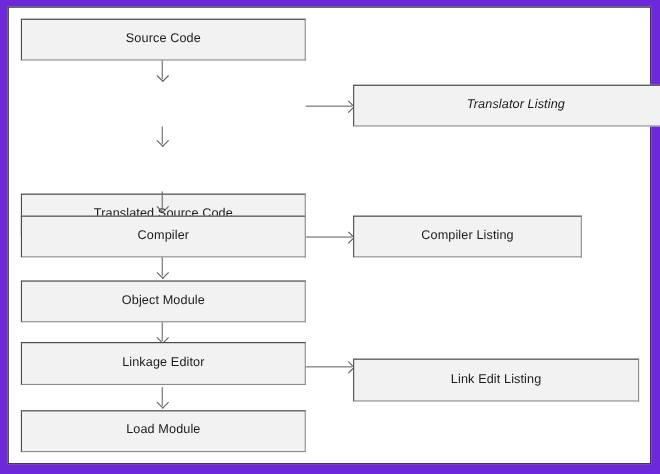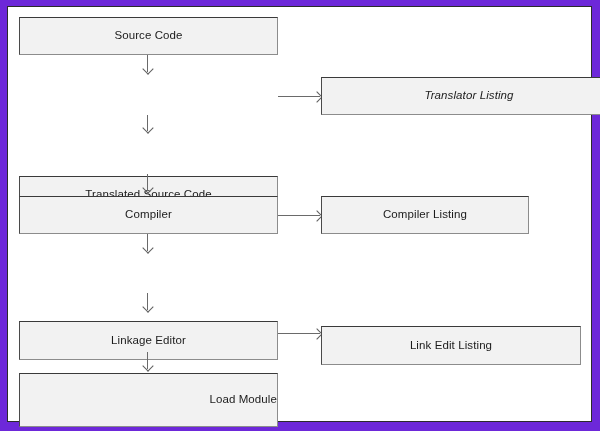--- a/index.html
+++ b/index.html
@@ -110,30 +110,33 @@
   </div>
 
   <div class="v-arrow" style="left:147px; top:174px; height:17px;"></div>
 
   <div class="box" style="left:19px; top:196px; width:259px; height:38px;">
     <span class="box-label">Compiler</span>
   </div>
 
   <div class="v-arrow" style="left:147px; top:234px; height:17px;"></div>
 
+  <div class="box" style="left:19px; top:255px; width:259px; height:38px;">
+    <span class="box-label">Object Module</span>
+  </div>
 
   <div class="v-arrow" style="left:147px; top:293px; height:17px;"></div>
 
-  <div class="box" style="left:19px; top:321px; width:259px; height:39px;">
+  <div class="box" style="left:19px; top:311px; width:259px; height:39px;">
     <span class="box-label">Linkage Editor</span>
   </div>
 
   <div class="v-arrow" style="left:147px; top:352px; height:17px;"></div>
 
-  <div class="box" style="left:19px; top:373px; width:259px; height:54px;justify-content:flex-end;">
+  <div class="box" style="left:19px; top:373px; width:259px; height:38px;">
     <span class="box-label">Load Module</span>
   </div>
 
   <div class="h-arrow" style="left:278px; top:96px; width:42px;"></div>
 
   <div class="box" style="left:321px; top:77px; width:296px; height:38px;font-style:italic;">
     <span class="box-label">Translator Listing</span>
   </div>
 
   <div class="h-arrow" style="left:278px; top:215px; width:42px;"></div>

